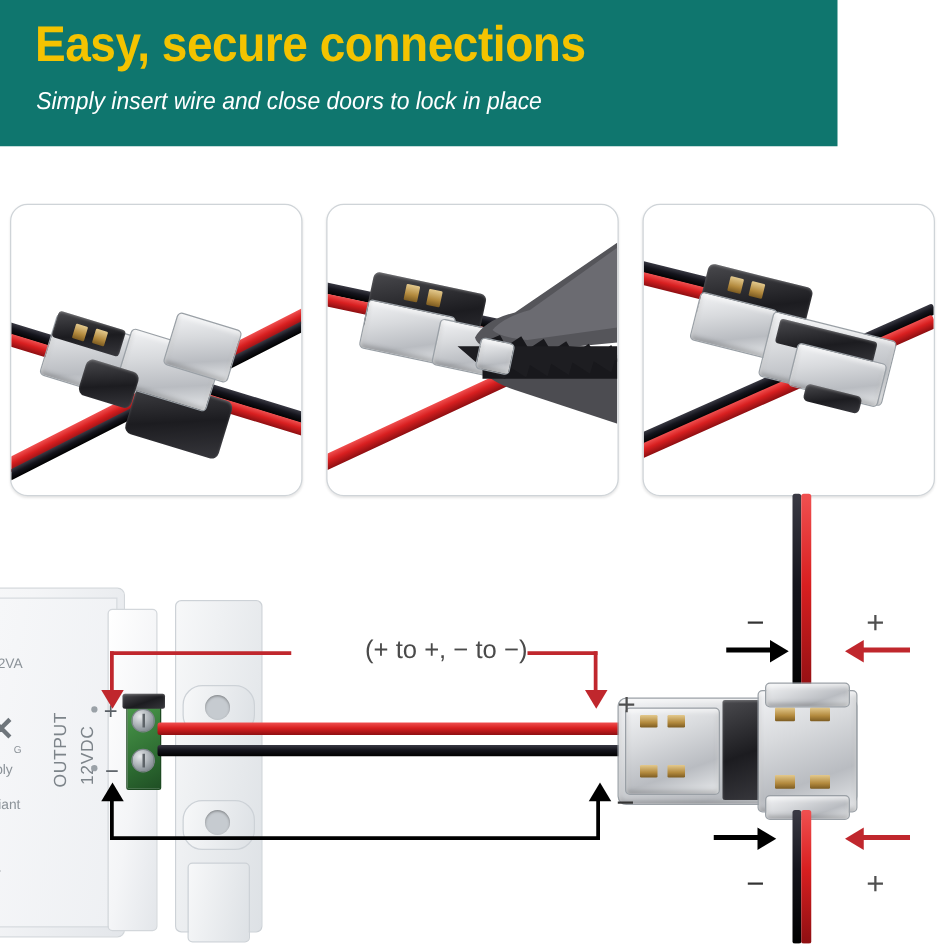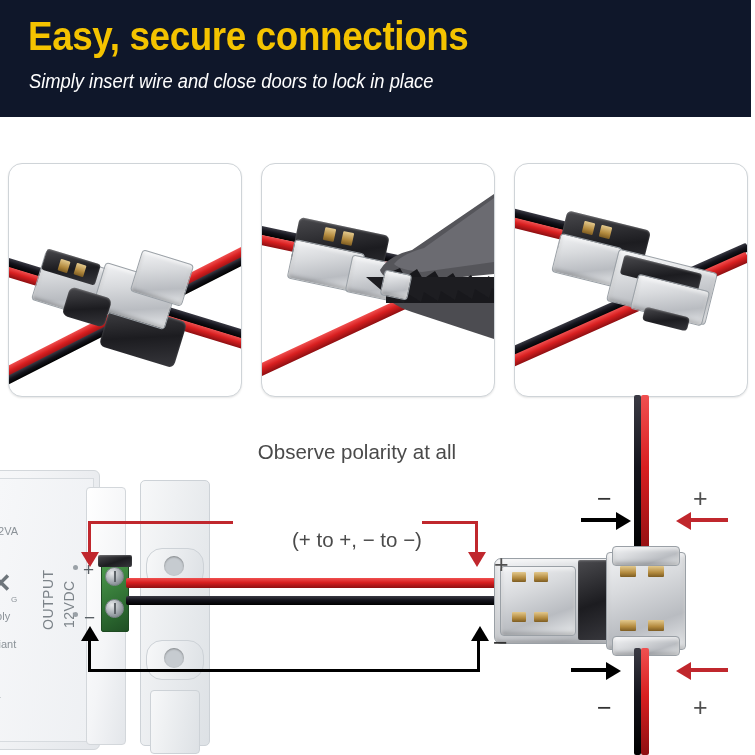--- a/index.html
+++ b/index.html
@@ -1,20 +1,20 @@
 <!DOCTYPE html>
 <html><head>
 <meta charset="utf-8">
 <style>
   html,body{margin:0;padding:0;background:#fff;}
   body{width:755px;height:755px;font-family:"Liberation Sans",sans-serif;overflow:hidden;}
   #stage{position:relative;width:755px;height:755px;background:#fff;overflow:hidden;}
 
   
-  .header{position:absolute;left:0;top:0;width:751px;height:117px;background:#0f172a;}
+  .header{position:absolute;left:0;top:0;width:670px;height:117px;background:#0f766e;}
   .header-title{position:absolute;left:28px;top:14px;font-family:"Liberation Sans Narrow","Liberation Sans",sans-serif;
     font-size:40px;font-weight:bold;color:#f4c300;letter-spacing:-0.4px;transform:scaleX(.92);transform-origin:left top;white-space:nowrap;}
   .header-sub{position:absolute;left:29px;top:70px;font-size:19.5px;font-style:italic;color:#ffffff;
     transform:scaleX(.94);transform-origin:left top;white-space:nowrap;}
 
   
   .card{position:absolute;background:#fff;border:1px solid #cfd4d8;border-radius:14px;overflow:hidden;
         box-shadow:0 1px 2px rgba(0,0,0,.10);}
   .card .inner{position:absolute;inset:0;overflow:hidden;border-radius:13px;}
 
@@ -133,22 +133,21 @@
       <div class="conn-clear" style="left:96px;top:96px;width:100px;height:52px;transform:rotate(14deg);"></div>
       <div class="conn-dark" style="left:106px;top:100px;width:80px;height:20px;transform:rotate(14deg);"></div>
       <div class="conn-clear" style="left:118px;top:118px;width:72px;height:34px;transform:rotate(14deg);"></div>
       <div class="conn-dark" style="left:128px;top:148px;width:46px;height:14px;transform:rotate(14deg);border-radius:4px;"></div>
     </div>
   </div>
 
   <div class="w wire-blk" style="position:absolute;left:634px;top:395px;width:7px;height:162px;"></div>
   <div class="w wire-red" style="position:absolute;left:641px;top:395px;width:8px;height:162px;"></div>
 
-  <div class="cap" style="left:232px;top:440px;width:250px;">Observe polarity at all</div>
-  <div class="cap" style="left:232px;top:528px;width:250px;">(+ to +, − to −)</div>
+  <div class="cap" style="left:232px;top:508px;width:250px;">(+ to +, − to −)</div>
 
   <div>
     <div class="psu-body" style="left:-120px;top:470px;width:218px;height:278px;border-radius:6px;"></div>
     <div class="psu-face" style="left:-120px;top:478px;width:212px;height:262px;"></div>
     <div class="psu-body" style="left:86px;top:487px;width:38px;height:256px;border-radius:4px;"></div>
 
     <div class="psu-txt" style="left:-8px;top:525px;">12VA</div>
     <div class="logo-mark" style="left:-10px;top:570px;">✕</div>
     <div class="psu-txt" style="left:11px;top:595px;font-size:8px;">G</div>
     <div class="psu-txt" style="left:-10px;top:610px;">pply</div>

